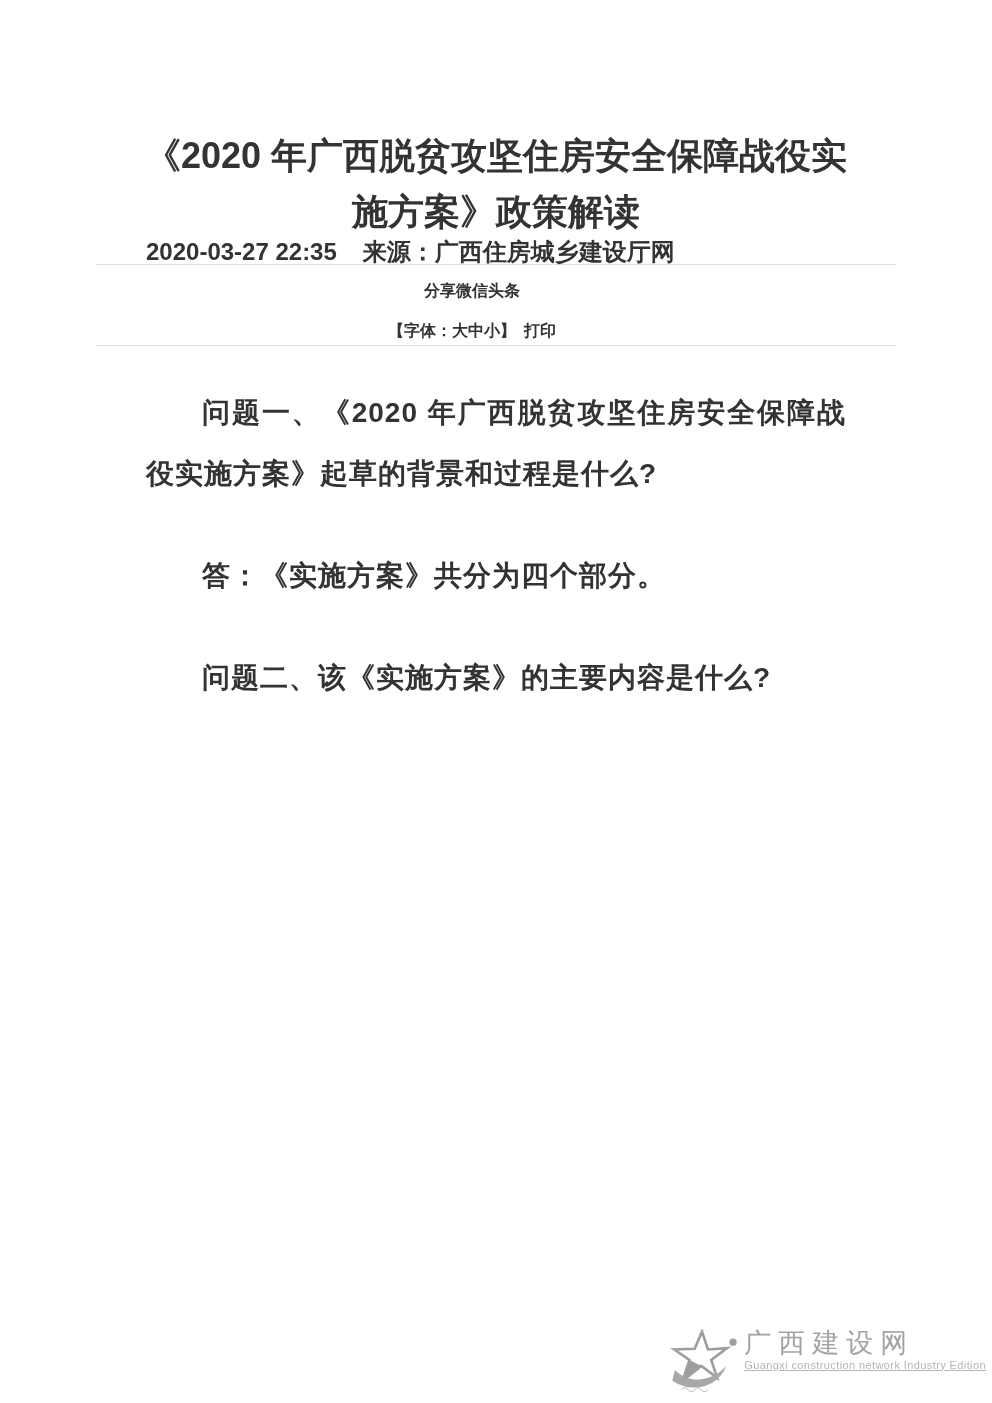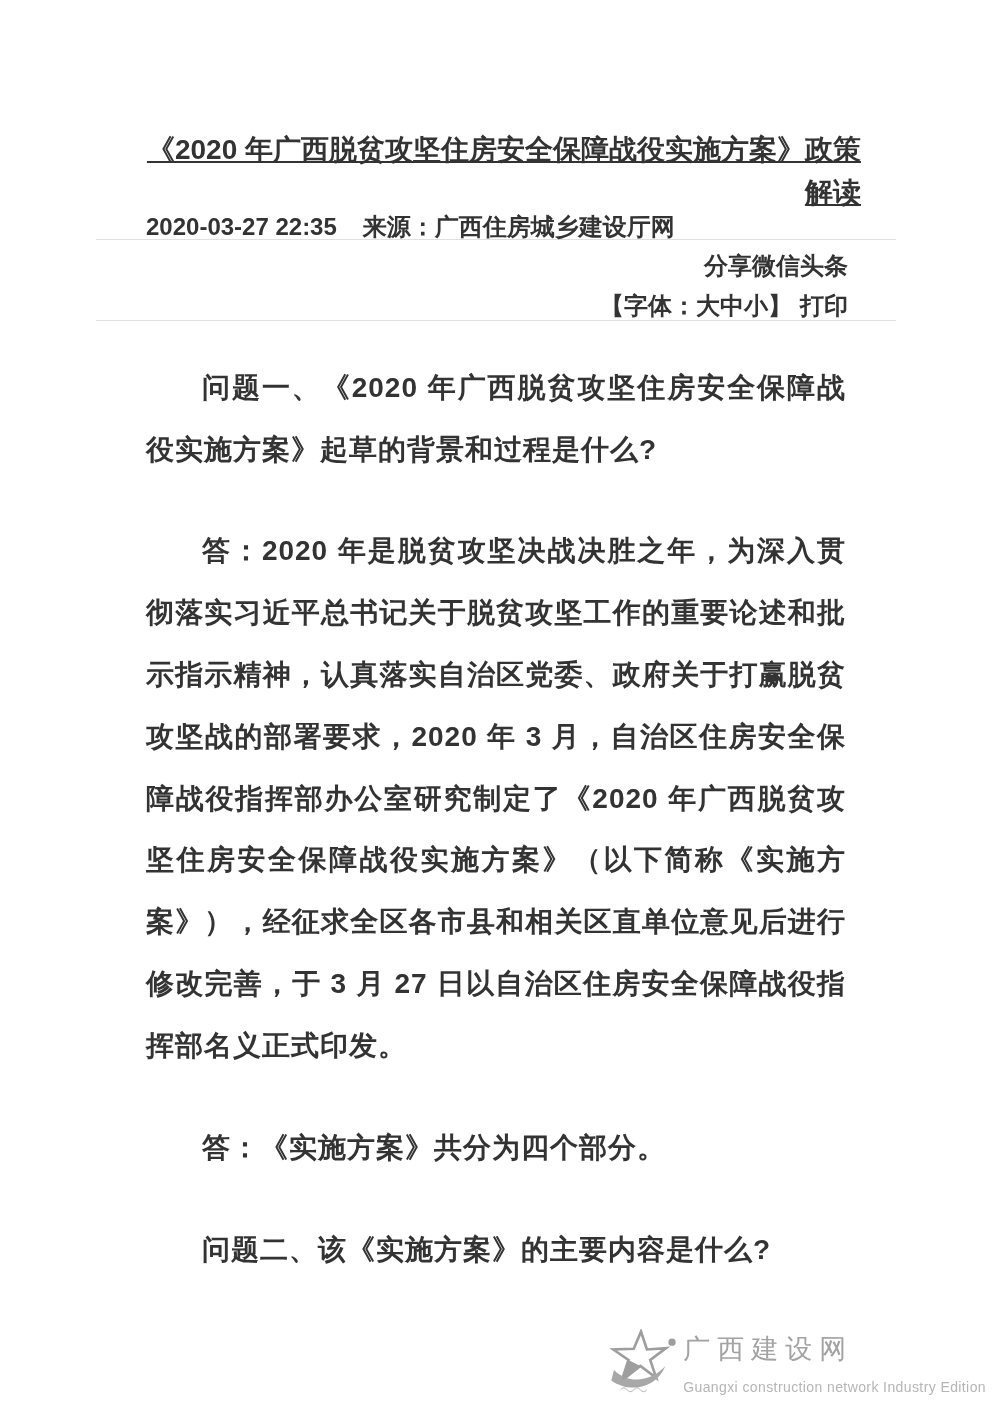--- a/index.html
+++ b/index.html
@@ -9,44 +9,43 @@
     position: relative;
     overflow: hidden;
     font-family: "Liberation Sans", "DejaVu Sans", sans-serif;
     color: #333333;
   }
   .container { width: 800px; margin: 0 auto; padding-top: 128px; }
 
   .title {
     max-width: 730px;
     margin: 0 auto;
-    font-size: 28px;
+    font-size: 36px;
     font-weight: bold;
     line-height: 1.55;
-    text-align: right;
+    text-align: center;
     color: #333333;
-    text-decoration: underline;
   }
 
   .meta {
     padding-left: 50px;
     font-size: 24px;
     font-weight: bold;
     line-height: 24px;
     color: #333333;
     white-space: nowrap;
   }
   .meta .src { margin-left: 26px; }
 
   hr.divider { border: 0; border-top: 1px solid #e0e0e0; margin: 0; height: 0; }
 
   .share-row, .font-row {
-    text-align: right;
+    text-align: center;
     padding-right: 48px;
-    font-size: 24px;
+    font-size: 16px;
     font-weight: bold;
     line-height: 24px;
     color: #333333;
   }
   .share-row { margin: 14px 0 0 0; }
   .font-row  { margin: 16px 0 2px 0; }
   .share-row span, .font-row span { cursor: pointer; }
   .font-row .print { margin-left: 8px; }
 
   .article { padding: 36px 50px 0 50px; }
@@ -59,38 +58,39 @@
     text-indent: 2em;
     text-align: justify;
     color: #333333;
   }
 
   .watermark {
     position: absolute;
     right: 6px;
     bottom: 8px;
     display: flex;
-    align-items: flex-end;
+    align-items: flex-start;
   }
   .watermark svg { display: block; }
   .wm-text { margin-left: 4px; }
   .wm-name {
     font-family: "Liberation Serif", "DejaVu Serif", serif;
     font-size: 27px;
     letter-spacing: 7px;
     color: #a3a3a3;
     line-height: 1.1;
     white-space: nowrap;
   }
   .wm-tagline {
-    font-size: 14px;
+    font-size: 11px;
     color: #b5b5b5;
     letter-spacing: 0.4px;
-    margin-top: 14px;
+    margin-top: 0;
     white-space: nowrap;
+    text-decoration: underline;
   }
 </style>
 </head>
 <body>
 
 <div class="container">
 
   <h1 class="title">《2020 年广西脱贫攻坚住房安全保障战役实施方案》政策解读</h1>
 
   <div class="meta">
@@ -104,21 +104,20 @@
   </div>
 
   <div class="font-row">
     <span>【字体：</span><span>大</span><span>中</span><span>小</span><span>】</span><span class="print">打印</span>
   </div>
 
   <hr class="divider">
 
   <div class="article">
     <p class="para" style="">问题一、《2020 年广西脱贫攻坚住房安全保障战役实施方案》起草的背景和过程是什么?</p>
-      <p class="para" style="">答：2020 年是脱贫攻坚决战决胜之年，为深入贯彻落实习近平总书记关于脱贫攻坚工作的重要论述和批示指示精神，认真落实自治区党委、政府关于打赢脱贫攻坚战的部署要求，2020 年 3 月，自治区住房安全保障战役指挥部办公室研究制定了《2020 年广西脱贫攻坚住房安全保障战役实施方案》（以下简称《实施方案》），经征求全区各市县和相关区直单位意见后进行修改完善，于 3 月 27 日以自治区住房安全保障战役指挥部名义正式印发。</p>
       <p class="para" style="">答：《实施方案》共分为四个部分。</p>
       <p class="para" style="">问题二、该《实施方案》的主要内容是什么?</p>
   </div>
 
 </div>
 
 <div class="watermark">
   <svg width="76" height="66" viewBox="0 0 114 100" aria-hidden="true">
     <path d="M57 4 L66 31 L95 29 L71 47 L80 74 L56 56 L28 78 L38 47 L15 31 L46 30 Z" fill="#ffffff" stroke="#9e9e9e" stroke-width="4"></path>
     <path d="M16 62 C38 84 72 80 94 56 C80 90 40 98 12 78 Z" fill="#a8a8a8"></path>

